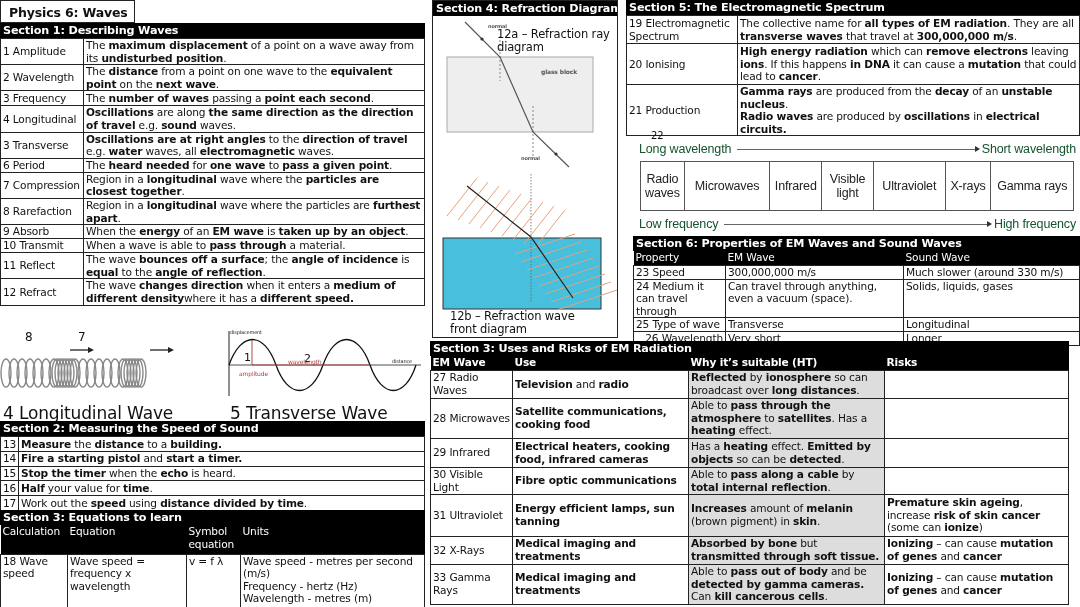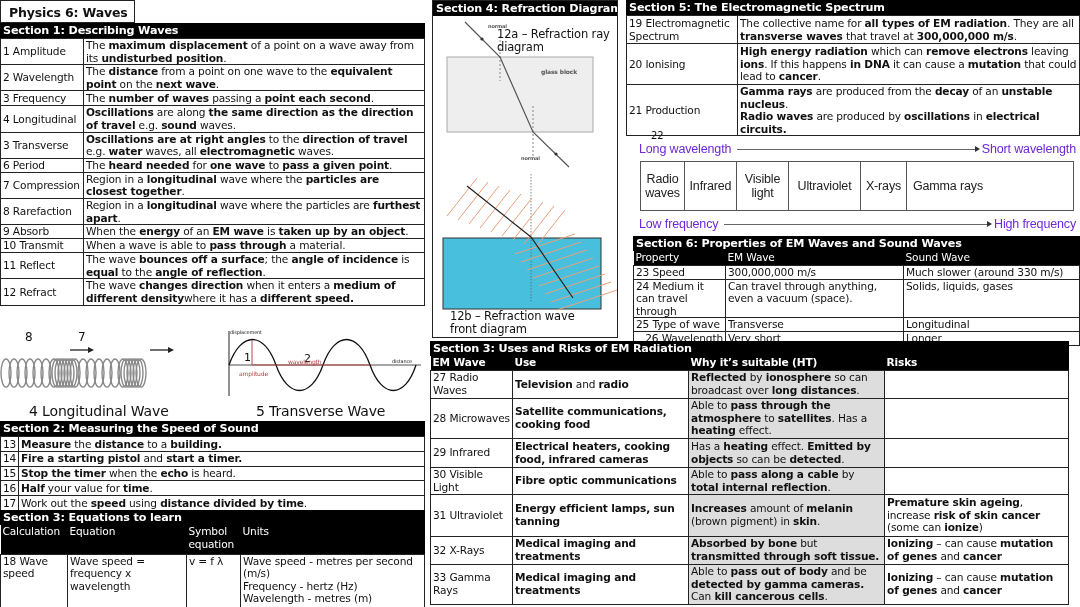--- a/index.html
+++ b/index.html
@@ -9,24 +9,24 @@
   b { font-weight: bold; }
   .hdr { background: #000; color: #fff; font-weight: bold; font-size: 11.2px; padding: 1px 3px; height: 15px; line-height: 13px; white-space: nowrap; overflow: hidden; }
   table { border-collapse: collapse; width: 100%; table-layout: fixed; }
   td { border: 1px solid #222; vertical-align: middle; padding: 0 2px; line-height: 12.6px; }
   .title-box { left: 0; top: 0; width: 135px; height: 23px; border: 1px solid #222; font-weight: bold; font-size: 12.5px; padding: 4px 0 0 8px; }
   .colhdr td { border: none; background: #000; color: #fff; vertical-align: top; }
   .grey { background: #ddd; }
   .em-box { display: flex; border: 1px solid #555; height: 50px; }
   .em-box div { border-right: 1px solid #555; display: flex; align-items: center; justify-content: center; text-align: center; font-family: "Liberation Sans", sans-serif; font-size: 12.5px; line-height: 14px; color: #222; }
   .em-box div:last-child { border-right: none; }
-  .arrowrow { font-family: "Liberation Sans", sans-serif; font-size: 12.5px; color: #6d28d9; display: flex; align-items: center; height: 16px; }
+  .arrowrow { font-family: "Liberation Sans", sans-serif; font-size: 12.5px; color: #14532d; display: flex; align-items: center; height: 16px; }
   .arrowline { flex: 1; height: 1px; background: #666; margin: 0 4px 0 6px; position: relative; }
   .arrowline::after { content: ""; position: absolute; right: -2px; top: -3px; border-left: 5px solid #333; border-top: 3.5px solid transparent; border-bottom: 3.5px solid transparent; }
-  .caption { font-size: 14px; margin-left: 26px; }
+  .caption { font-size: 17px; }
 </style>
 </head>
 <body>
 
 <div class="abs title-box">Physics 6: Waves</div>
 
 <div class="abs" style="left:0; top:23px; width:425px;">
   <div class="hdr">Section 1: Describing Waves</div>
   <table>
     <colgroup>
@@ -272,20 +272,21 @@
 
 <div class="abs" style="left:631px; top:130px; width:447px; height:104px;">
   <div class="abs" style="left:0; top:0; font-size:10px;margin-left:20px;">22</div>
   <div class="abs arrowrow" style="left:8px; top:11px; width:437px;">
     <span>Long wavelength</span>
       <span class="arrowline"></span>
       <span>Short wavelength</span>
   </div>
   <div class="abs em-box" style="left:9px; top:31px; width:434px;" id="bands">
       <div style="width: 44px;">Radio waves</div>
+      <div style="width: 86px;">Microwaves</div>
       <div style="width: 52px;">Infrared</div>
       <div style="width: 52px;">Visible light</div>
       <div style="width: 72px;">Ultraviolet</div>
       <div style="width: 46px;">X-rays</div>
       <div style="width: 82px;">Gamma rays</div>
     </div>
   <div class="abs arrowrow" style="left:8px; top:86px; width:437px;">
     <span>Low frequency</span>
       <span class="arrowline"></span>
       <span>High frequency</span>

